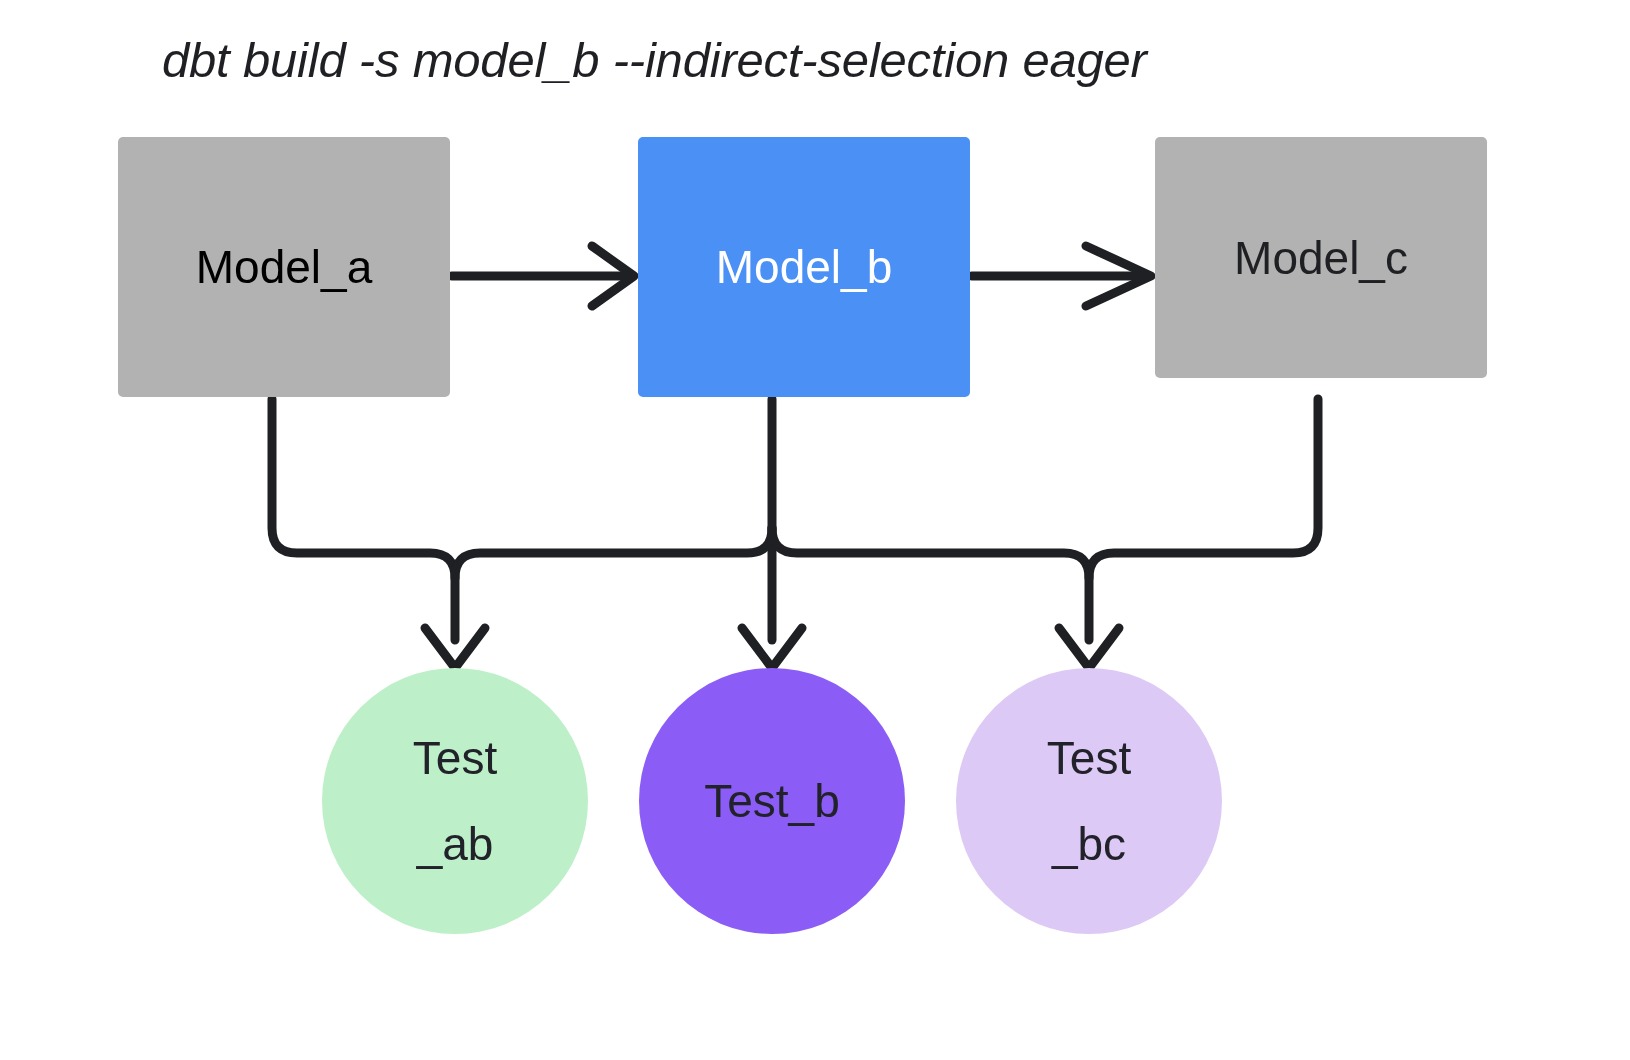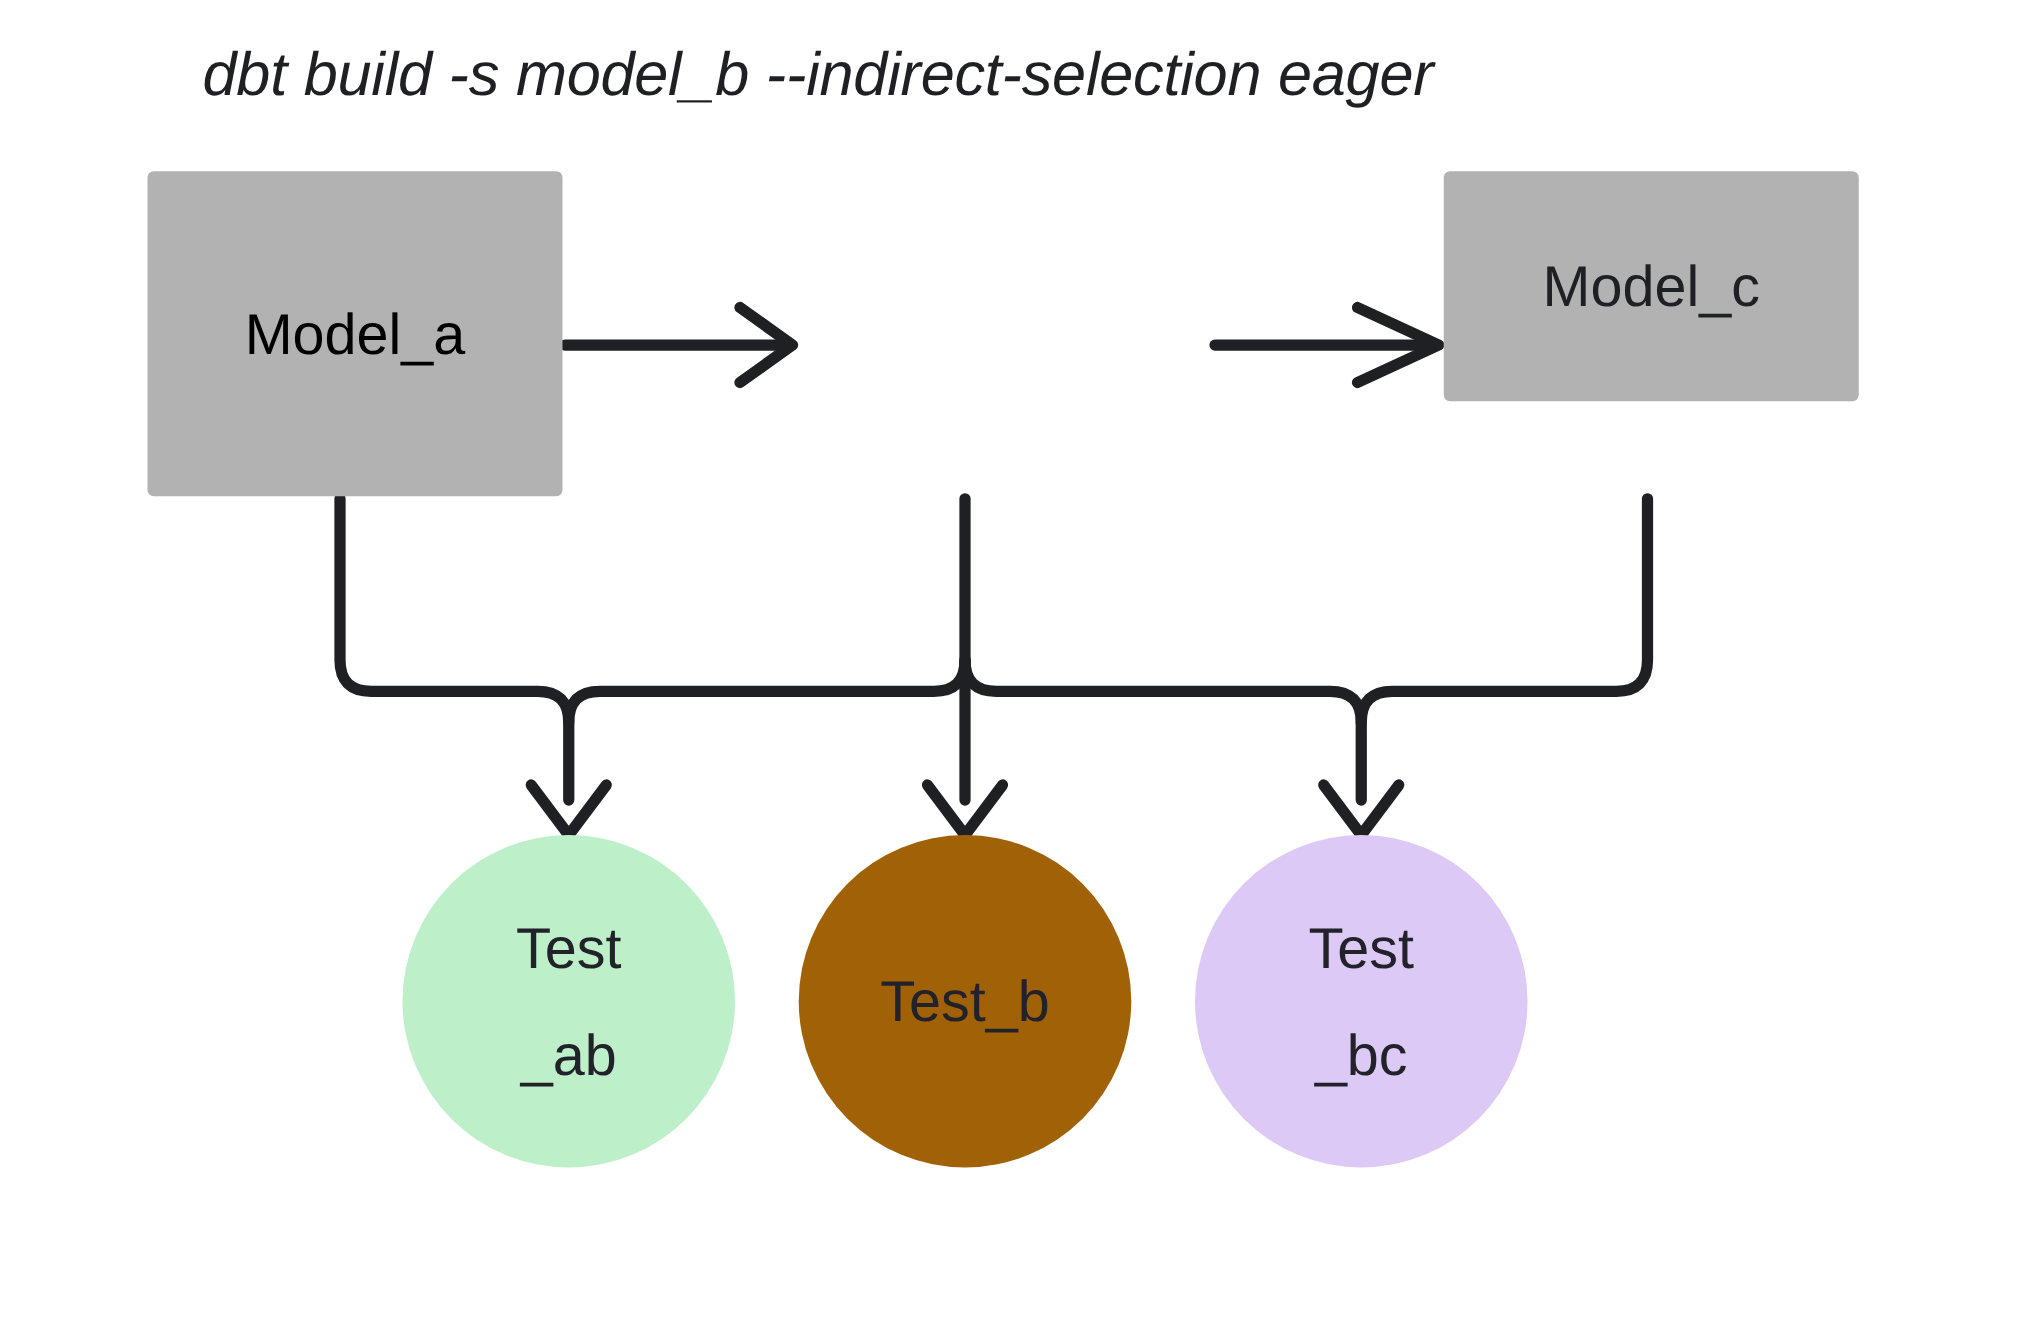--- a/index.html
+++ b/index.html
@@ -112,31 +112,34 @@
       <g>
         <path d="M 1059 628 L 1089 668 L 1119 628"></path>
       </g>
     </g>
   </svg>
 
   <div class="node model-node" style="left:118px; top:137px; width:332px; height:260px; background:#b2b2b2; color:#000000;">
     <span class="node-label">Model_a</span>
   </div>
 
+  <div class="node model-node" style="left:638px; top:137px; width:332px; height:260px; background:#4a90f5; color:#ffffff;">
+    <span class="node-label">Model_b</span>
+  </div>
 
-  <div class="node model-node" style="left:1155px; top:137px; width:332px; height:184px; background:#b2b2b2; color:#1f2023;">
+  <div class="node model-node" style="left:1155px; top:137px; width:332px; height:241px; background:#b2b2b2; color:#1f2023;">
     <span class="node-label">Model_c</span>
   </div>
 
   <div class="node test-node" style="left:322px; top:668px; width:266px; height:266px; background:#bdf0c8; color:#22222a;">
     <span class="node-label">Test
 _ab</span>
   </div>
 
-  <div class="node test-node" style="left:639px; top:668px; width:266px; height:266px; background:#a16207; color:#22222a;">
+  <div class="node test-node" style="left:639px; top:668px; width:266px; height:266px; background:#8b5cf6; color:#22222a;">
     <span class="node-label">Test_b</span>
   </div>
 
   <div class="node test-node" style="left:956px; top:668px; width:266px; height:266px; background:#ddc9f5; color:#22222a;">
     <span class="node-label">Test
 _bc</span>
   </div>
 
 </div>
 

